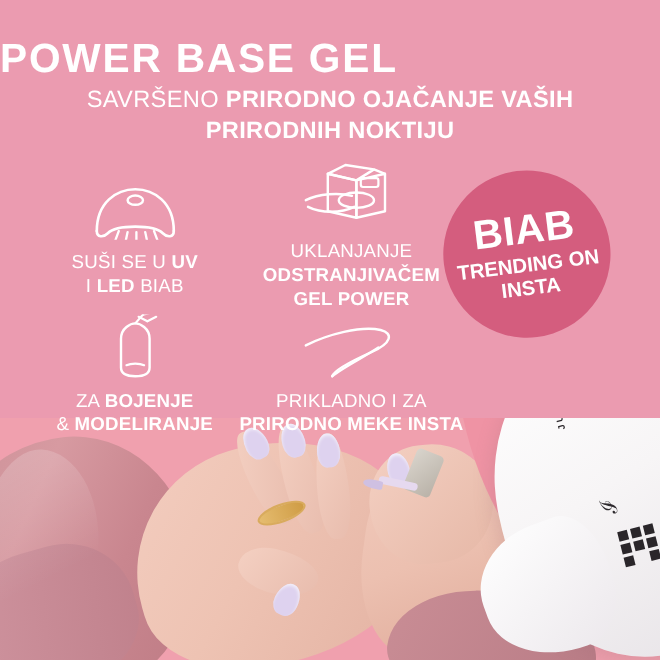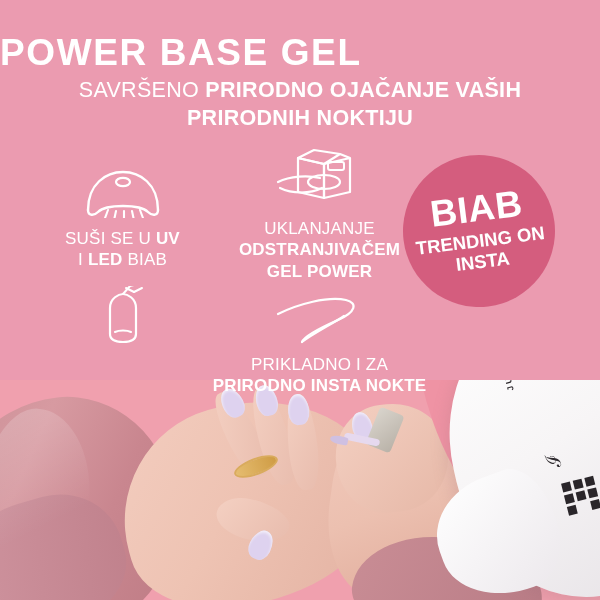--- a/index.html
+++ b/index.html
@@ -266,32 +266,36 @@
       <div class="ico">
         <svg width="66" height="58" viewBox="0 0 66 58">
           <path d="M20 22 C20 12 29 8 33 8 C37 8 46 12 46 22 L46 48 C46 54 40 56 33 56 C26 56 20 54 20 48 Z" fill="none" stroke="#fff" stroke-width="2.2" stroke-linejoin="round"></path>
           <path d="M25 46 C29 44 37 44 41 46" fill="none" stroke="#fff" stroke-width="2" stroke-linecap="round"></path>
           <path d="M33 8 L40 0" fill="none" stroke="#fff" stroke-width="2" stroke-linecap="round"></path>
           <path d="M40 0 L48 -2" fill="none" stroke="#fff" stroke-width="2" stroke-linecap="round"></path>
           <path d="M36 2 L44 6" fill="none" stroke="#fff" stroke-width="2" stroke-linecap="round"></path>
           <path d="M44 6 L52 2" fill="none" stroke="#fff" stroke-width="2" stroke-linecap="round"></path>
         </svg>
       </div>
+      <div class="cap">
+        <span>ZA </span><b>BOJENJE</b><br>
+        <span>&amp; </span><b>MODELIRANJE</b>
+      </div>
     </div>
 
     <div class="feat" id="feat-4">
       <div class="ico">
         <svg width="96" height="50" viewBox="0 0 96 50">
           <path d="M6 20 C26 10 56 2 74 6 C86 9 84 18 66 26 C48 34 32 42 30 48" fill="none" stroke="#fff" stroke-width="2.2" stroke-linecap="round"></path>
           <path d="M30 48 C40 40 60 30 72 22" fill="none" stroke="#fff" stroke-width="2.2" stroke-linecap="round"></path>
         </svg>
       </div>
       <div class="cap">
         <span>PRIKLADNO I ZA</span><br>
-        <b>PRIRODNO INSTA NOKTE</b>
+        <b>PRIRODNO MEKE INSTA</b>
       </div>
     </div>
 
     <div class="badge">
       <div class="b1">BIAB</div>
       <div class="b2">TRENDING ON</div>
       <div class="b3">INSTA</div>
     </div>
 
   </div>

